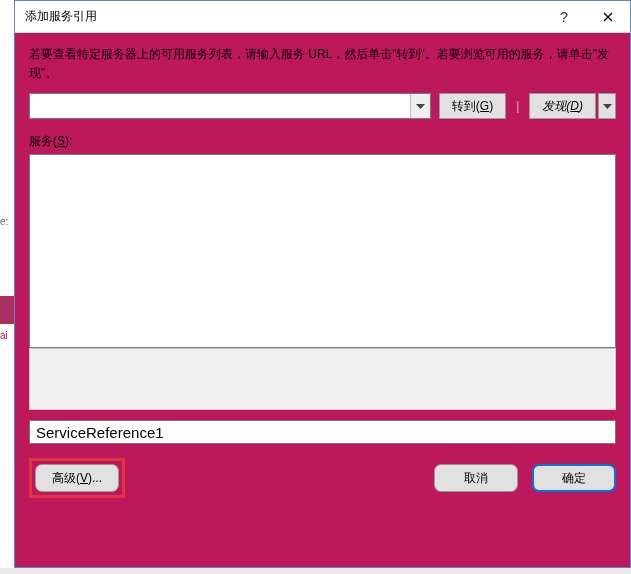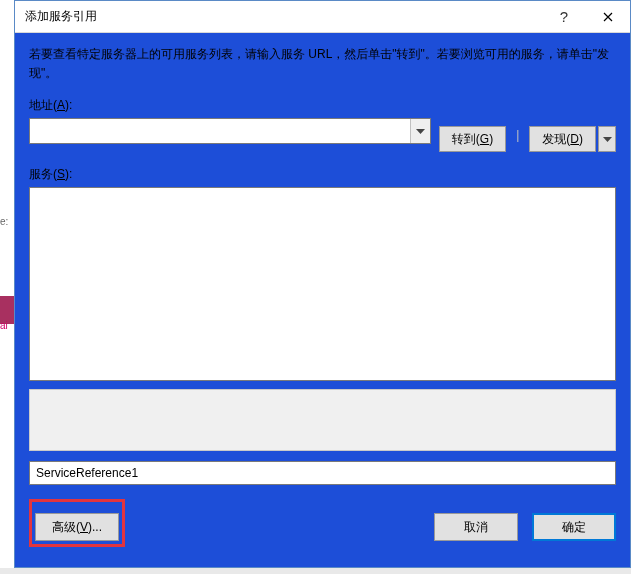--- a/index.html
+++ b/index.html
@@ -9,28 +9,28 @@
     font-size: 12px;
     background: #fff;
     width: 631px;
     height: 574px;
     position: relative;
     overflow: hidden;
   }
   
   .bg-magenta { position:absolute; left:0; top:296px; width:14px; height:28px; background:#a83060; }
   .bg-text1  { position:absolute; left:0; top:216px; font-size:10px; color:#666; }
-  .bg-text2  { position:absolute; left:0; top:320px; font-size:10px; color:#c06; }
+  .bg-text2  { position:absolute; left:0; top:330px; font-size:10px; color:#c06; }
   .bg-bottom { position:absolute; left:0; bottom:0; width:631px; height:6px; background:#e9e9e9; }
 
   .dialog {
     position:absolute;
     left:14px; top:0;
     width:617px; height:568px;
-    background:#1d4ed8;
+    background:#be185d;
     border:1px solid #5a8ac6;
     display:flex;
     flex-direction:column;
     justify-content:space-between;
   }
   .titlebar {
     height:32px;
     background:#ffffff;
     border-bottom:1px solid #d9d9d9;
     display:flex;
@@ -95,34 +95,32 @@
   }
   .btn {
     height:26px;
     border:1px solid #999;
     background:#e1e1e1;
     padding:0 12px;
     font-size:12px;
     display:flex; align-items:center; justify-content:center;
     min-width:60px;
     color:#000;
-    margin-top:8px;
   }
   .btn .acc { text-decoration: underline; }
-  .splitwrap { display:flex; gap:2px; }
+  .splitwrap { display:flex; gap:2px;font-style:italic; }
   .splitwrap .btn { min-width:58px; }
   .splitwrap .drop {
     width:18px; min-width:18px; padding:0;
   }
   .pipe { color:#c0c0c0; padding:0 2px; display:flex; align-items:center; }
 
   .lists-row {
     display:flex;
     gap:8px;
-    margin-bottom:8px;
   }
   .list-col { flex:1; display:flex; flex-direction:column; }
   .list-col .fieldlabel { margin-top:0; }
   .listbox {
     border:1px solid #7a7a7a;
     background:#fff;
     height:194px;
   }
 
   .status-box {
@@ -131,32 +129,32 @@
     height:62px;
     margin-bottom:10px;
   }
 
   .ns-input {
     width:100%;
     height:24px;
     border:1px solid #7a7a7a;
     background:#fff;
     padding:0 6px;
-    font-size:12px;
+    font-size:15px;
     outline:none;
   }
 
   .footer {
     display:flex;
     gap:14px;
     align-items:center;
     margin-top:14px;
   }
   .footer .spacer { flex:1; }
-  .footer .btn { min-width:84px; height:28px; }
+  .footer .btn { min-width:84px; height:28px;border-radius:7px; }
   .advanced-highlight {
     border:3px solid #e2343e;
     padding:3px;
     display:inline-flex;
   }
   .btn.primary {
     border:2px solid #0078d7;
     background:#e1e1e1;
   }
 
@@ -181,23 +179,20 @@
             <path d="M1 1 L9 9 M9 1 L1 9" stroke="#000" stroke-width="1.2" fill="none"></path>
           </svg>
       </div>
     </div>
   </div>
 
   <div class="content">
 
     <div class="instruction">若要查看特定服务器上的可用服务列表，请输入服务 URL，然后单击"转到"。若要浏览可用的服务，请单击"发现"。</div>
 
-    <div class="fieldlabel">
-      <span>地址(</span><span class="acc">A</span><span>):</span>
-    </div>
 
     <div class="addr-row">
       <div class="addr-input">
         <input type="text" value="" style="">
         <div class="addr-drop chev">
           <svg viewBox="0 0 9 5">
               <path d="M0 0 L4.5 5 L9 0 Z" fill="#444"></path>
             </svg>
         </div>
       </div>

